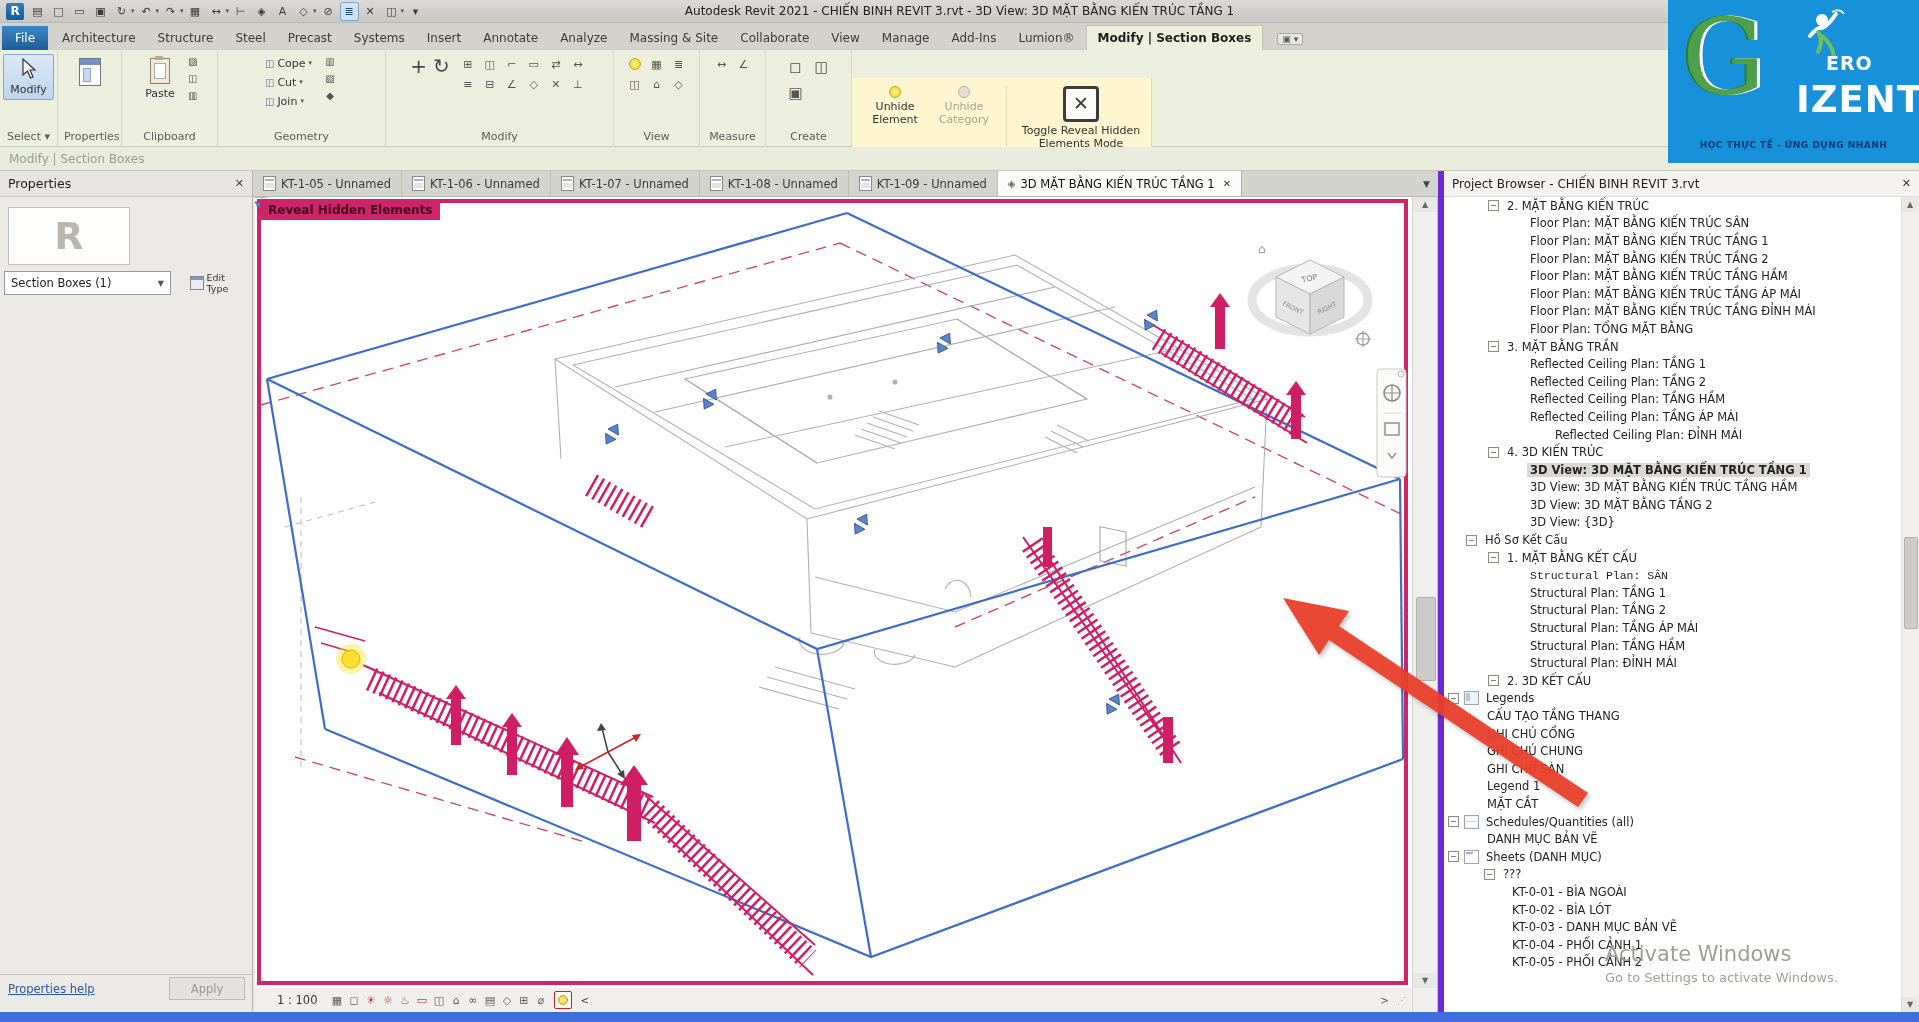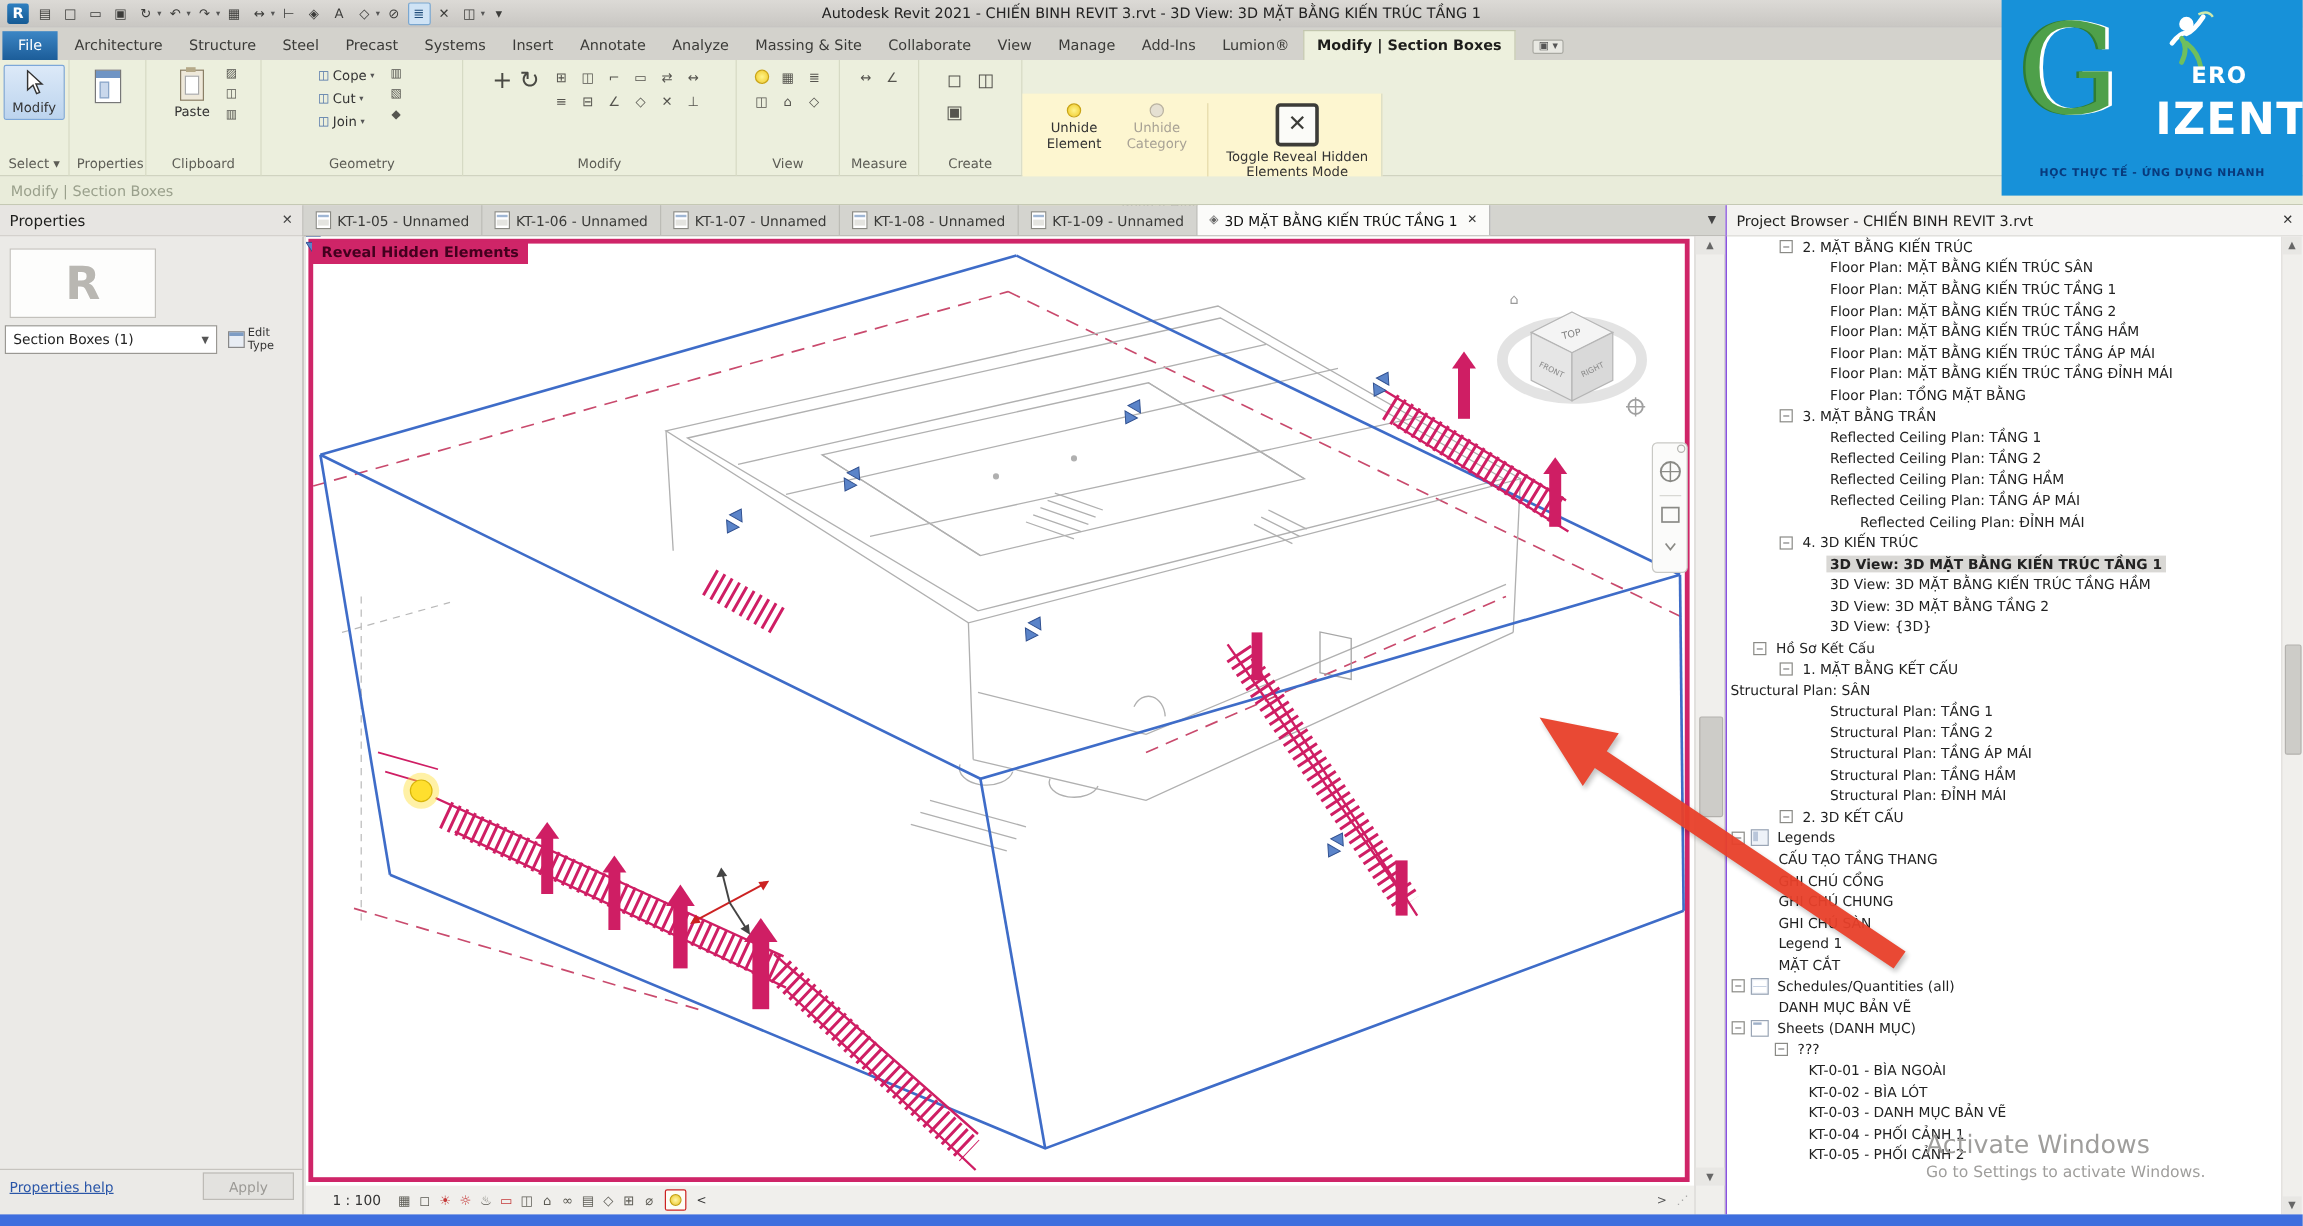--- a/index.html
+++ b/index.html
@@ -79,21 +79,21 @@
   .vtab .fic:after{content:"";position:absolute;left:1px;bottom:2px;right:1px;height:5px;background:#e4e4e0;}
   .vtab.active{background:#fbfbf9;font-weight:normal;color:#111;border-right:1px solid #aaa;box-shadow:inset 0 2px 0 #fbfbf9;}
   .vtab .cube{font-size:10px;color:#666;}
   .vtab .tclose{font-size:10px;color:#333;margin-left:3px;}
   #tab-overflow{margin-left:auto;display:flex;align-items:center;padding:0 10px;color:#444;font-size:9px;}
   
   #proppanel{left:0;top:197px;width:253px;height:815px;background:#ebeae7;border-right:1px solid #b5b3ae;box-sizing:border-box;}
   #thumbbox{position:absolute;left:8px;top:10px;width:120px;height:56px;background:#fdfdfc;border:1px solid #c3c1bc;
             display:flex;align-items:center;justify-content:center;}
   #thumbbox .bigR{font-size:38px;font-weight:bold;color:#b9b7b2;text-shadow:1px 1px 0 #fff;}
-  #typeselrow{position:absolute;left:4px;top:74px;width:245px;height:24px;display:flex;gap:8px;}
+  #typeselrow{position:absolute;left:4px;top:74px;width:245px;height:24px;display:flex;gap:18px;}
   #typesel{flex:1;background:#fff;border:1px solid #9a9893;display:flex;align-items:center;padding:0 6px;font-size:11.5px;color:#222;}
   #typesel .car{margin-left:auto;font-size:8px;color:#555;}
   #edittype{width:58px;border:1px solid transparent;display:flex;align-items:center;gap:3px;font-size:9.5px;color:#333;justify-content:center;}
   #edittype .eic{width:12px;height:12px;border:1px solid #888;background:#e8edf4;position:relative;}
   #edittype .eic:before{content:"";position:absolute;left:0;top:0;right:0;height:3px;background:#7d9cc4;}
   #propbottom{position:absolute;left:0;bottom:10px;width:253px;height:28px;border-top:1px solid #c6c4bf;
               display:flex;align-items:center;padding:0 8px;box-sizing:border-box;}
   #prophelp{color:#2a56a8;text-decoration:underline;font-size:11.5px;}
   #applybtn{margin-left:auto;width:74px;height:21px;background:#e3e2df;border:1px solid #bdbbb6;color:#9b9995;
             display:flex;align-items:center;justify-content:center;font-size:11.5px;}
@@ -110,21 +110,21 @@
   #vc-reveal .b{width:8px;height:8px;border-radius:50%;background:radial-gradient(#fff7a8,#edc526);border:1px solid #c3a012;}
   #vc-collapse{font-size:10px;color:#333;margin-left:2px;}
   #vc-right{margin-left:auto;display:flex;align-items:center;gap:8px;padding-right:6px;color:#555;}
   #vc-right .grip{color:#aaa;font-size:10px;letter-spacing:-1px;}
   
   #cscroll{left:1412px;top:197px;width:26px;height:815px;background:#f0efec;border-left:1px solid #d8d6d2;
            border-right:1px solid #c6c4c0;box-sizing:border-box;font-size:8px;color:#666;}
   #cscroll .sa{position:absolute;left:0;width:24px;height:15px;display:flex;align-items:center;justify-content:center;background:#e8e7e4;}
   #cscroll .thumb{position:absolute;left:3px;width:18px;background:#cdccc8;border:1px solid #b3b1ad;border-radius:2px;}
   
-  #pbrowser{left:1438px;top:171px;width:481px;height:841px;background:#fff;border-left:1px solid #6d28d9;box-sizing:border-box;}
+  #pbrowser{left:1438px;top:171px;width:481px;height:841px;background:#fff;border-left:6px solid #6d28d9;box-sizing:border-box;}
   #pbhead{height:25px;display:flex;align-items:center;padding:0 8px;font-size:12px;color:#1e1e1c;background:#f4f3f1;border-bottom:1px solid #dddbd7;}
   #pbhead .x{margin-left:auto;color:#333;font-size:11px;}
   #pbtree{position:absolute;left:0;top:26px;right:17px;bottom:0;overflow:hidden;}
   .trow{height:17.6px;display:flex;align-items:center;font-size:11.5px;color:#222;white-space:nowrap;position:relative;}
   .trow .lbl{padding:0 3px;}
   .trow.sel .lbl{background:#d9d8d5;font-weight:bold;}
   .texp{width:9px;height:9px;border:1px solid #8a8a86;background:#fff;font-size:8px;line-height:7px;text-align:center;color:#444;
         display:inline-flex;align-items:center;justify-content:center;margin-right:5px;flex:0 0 auto;}
   .ticon{width:13px;height:12px;margin-right:4px;flex:0 0 auto;border:1px solid #9aa5b5;background:#eef2f8;position:relative;}
   .ticon.legend:before{content:"";position:absolute;left:1px;top:1px;width:4px;height:8px;background:#b9c6da;}
@@ -655,21 +655,21 @@
         <span class="lbl">3D View: {3D}</span>
       </div>
       <div class="trow" style="padding-left: 22px;">
         <span class="texp">−</span>
         <span class="lbl">Hồ Sơ Kết Cấu</span>
       </div>
       <div class="trow" style="padding-left: 44px;">
         <span class="texp">−</span>
         <span class="lbl">1. MẶT BẰNG KẾT CẤU</span>
       </div>
-      <div class="trow" style="">
+      <div class="trow" style="padding-left: 83px; font-family: Liberation Mono, monospace;">
         <span class="lbl">Structural Plan: SÂN</span>
       </div>
       <div class="trow" style="padding-left: 83px;">
         <span class="lbl">Structural Plan: TẦNG 1</span>
       </div>
       <div class="trow" style="padding-left: 83px;">
         <span class="lbl">Structural Plan: TẦNG 2</span>
       </div>
       <div class="trow" style="padding-left: 83px;">
         <span class="lbl">Structural Plan: TẦNG ÁP MÁI</span>

